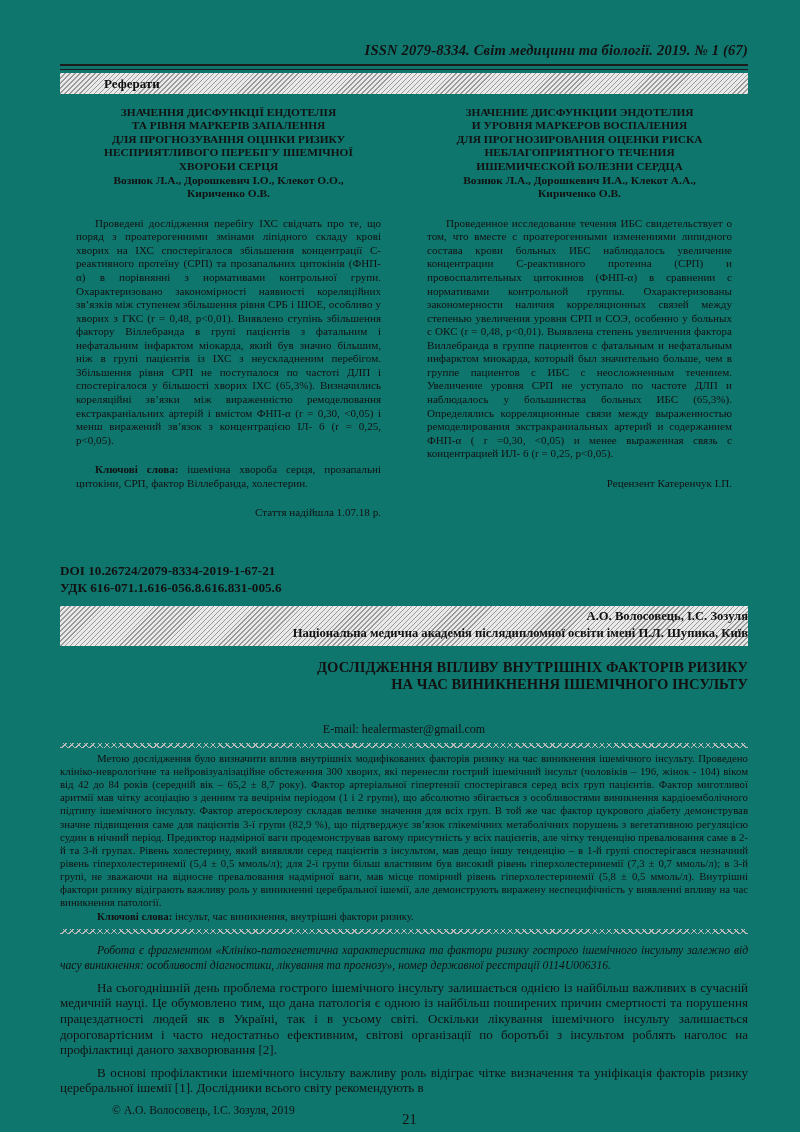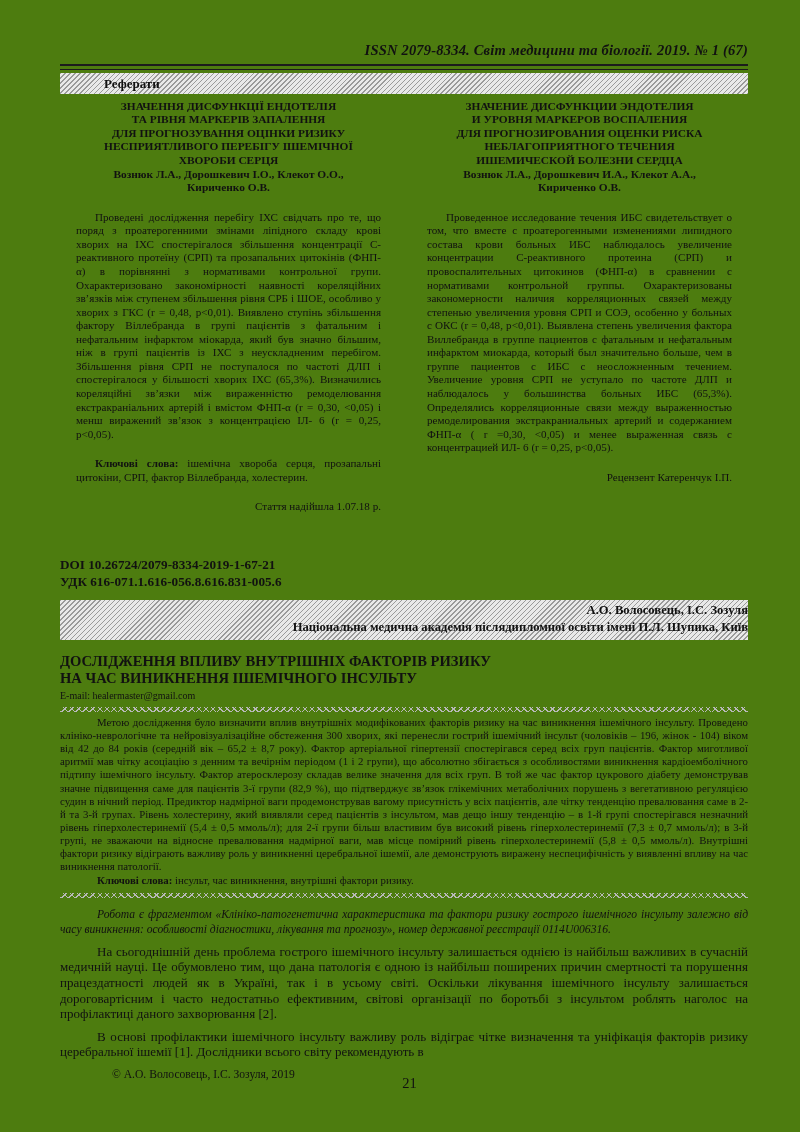--- a/index.html
+++ b/index.html
@@ -2,21 +2,21 @@
 <html lang="uk"><head>
 <meta charset="utf-8">
 <style>
   html, body { margin: 0; padding: 0; background: #fff; }
   .page {
     position: relative;
     width: 800px;
     height: 1132px;
     box-sizing: border-box;
     padding: 42px 52px 0 60px;
-    background: #4d7c0f;
+    background: #0f766e;
     color: #111;
     font-family: "Liberation Serif", "DejaVu Serif", serif;
     overflow: hidden;
   }
   .running-head {
     text-align: right;
     font-size: 14.5px;
     font-weight: bold;
     font-style: italic;
     letter-spacing: 0.2px;
@@ -30,21 +30,21 @@
   }
   .hatch {
     background: repeating-linear-gradient(135deg, #9a9a9a 0px, #9a9a9a 1px, #e9e9e9 1px, #e9e9e9 3.5px);
   }
   .section-band {
     height: 21px;
     line-height: 21px;
     padding-left: 44px;
     font-size: 13px;
     font-weight: bold;
-    margin-bottom: 6px;
+    margin-bottom: 12px;
   }
   .columns { display: flex; gap: 14px; }
   .col { flex: 1 1 0; min-width: 0; }
   .col-title {
     text-align: center;
     font-weight: bold;
     font-size: 11.4px;
     line-height: 13.4px;
     white-space: pre-line;
   }
@@ -78,30 +78,30 @@
   .authors-band {
     margin-top: 9px;
     padding: 2px 0 3px 0;
     text-align: right;
     font-weight: bold;
     font-size: 12.6px;
     line-height: 17.5px;
   }
   .article-title {
     margin: 13px 0 0 0;
-    text-align: left;
+    text-align: right;
     font-size: 14.6px;
     line-height: 17.5px;
     font-weight: bold;
     white-space: pre-line;
   }
   .email-row {
-    text-align: left;
-    font-size: 10px;
-    margin-top: 2px;
+    text-align: center;
+    font-size: 12px;
+    margin-top: 28px;
   }
   .zigzag {
     height: 5px;
     margin: 6px 0 4px 0;
     background:
       repeating-linear-gradient(45deg, #b9b9b9 0 1px, transparent 1px 5px),
       repeating-linear-gradient(-45deg, #b9b9b9 0 1px, transparent 1px 5px);
   }
   .abstract p { margin: 0; }
   .abstract-text, .abstract-kw {

